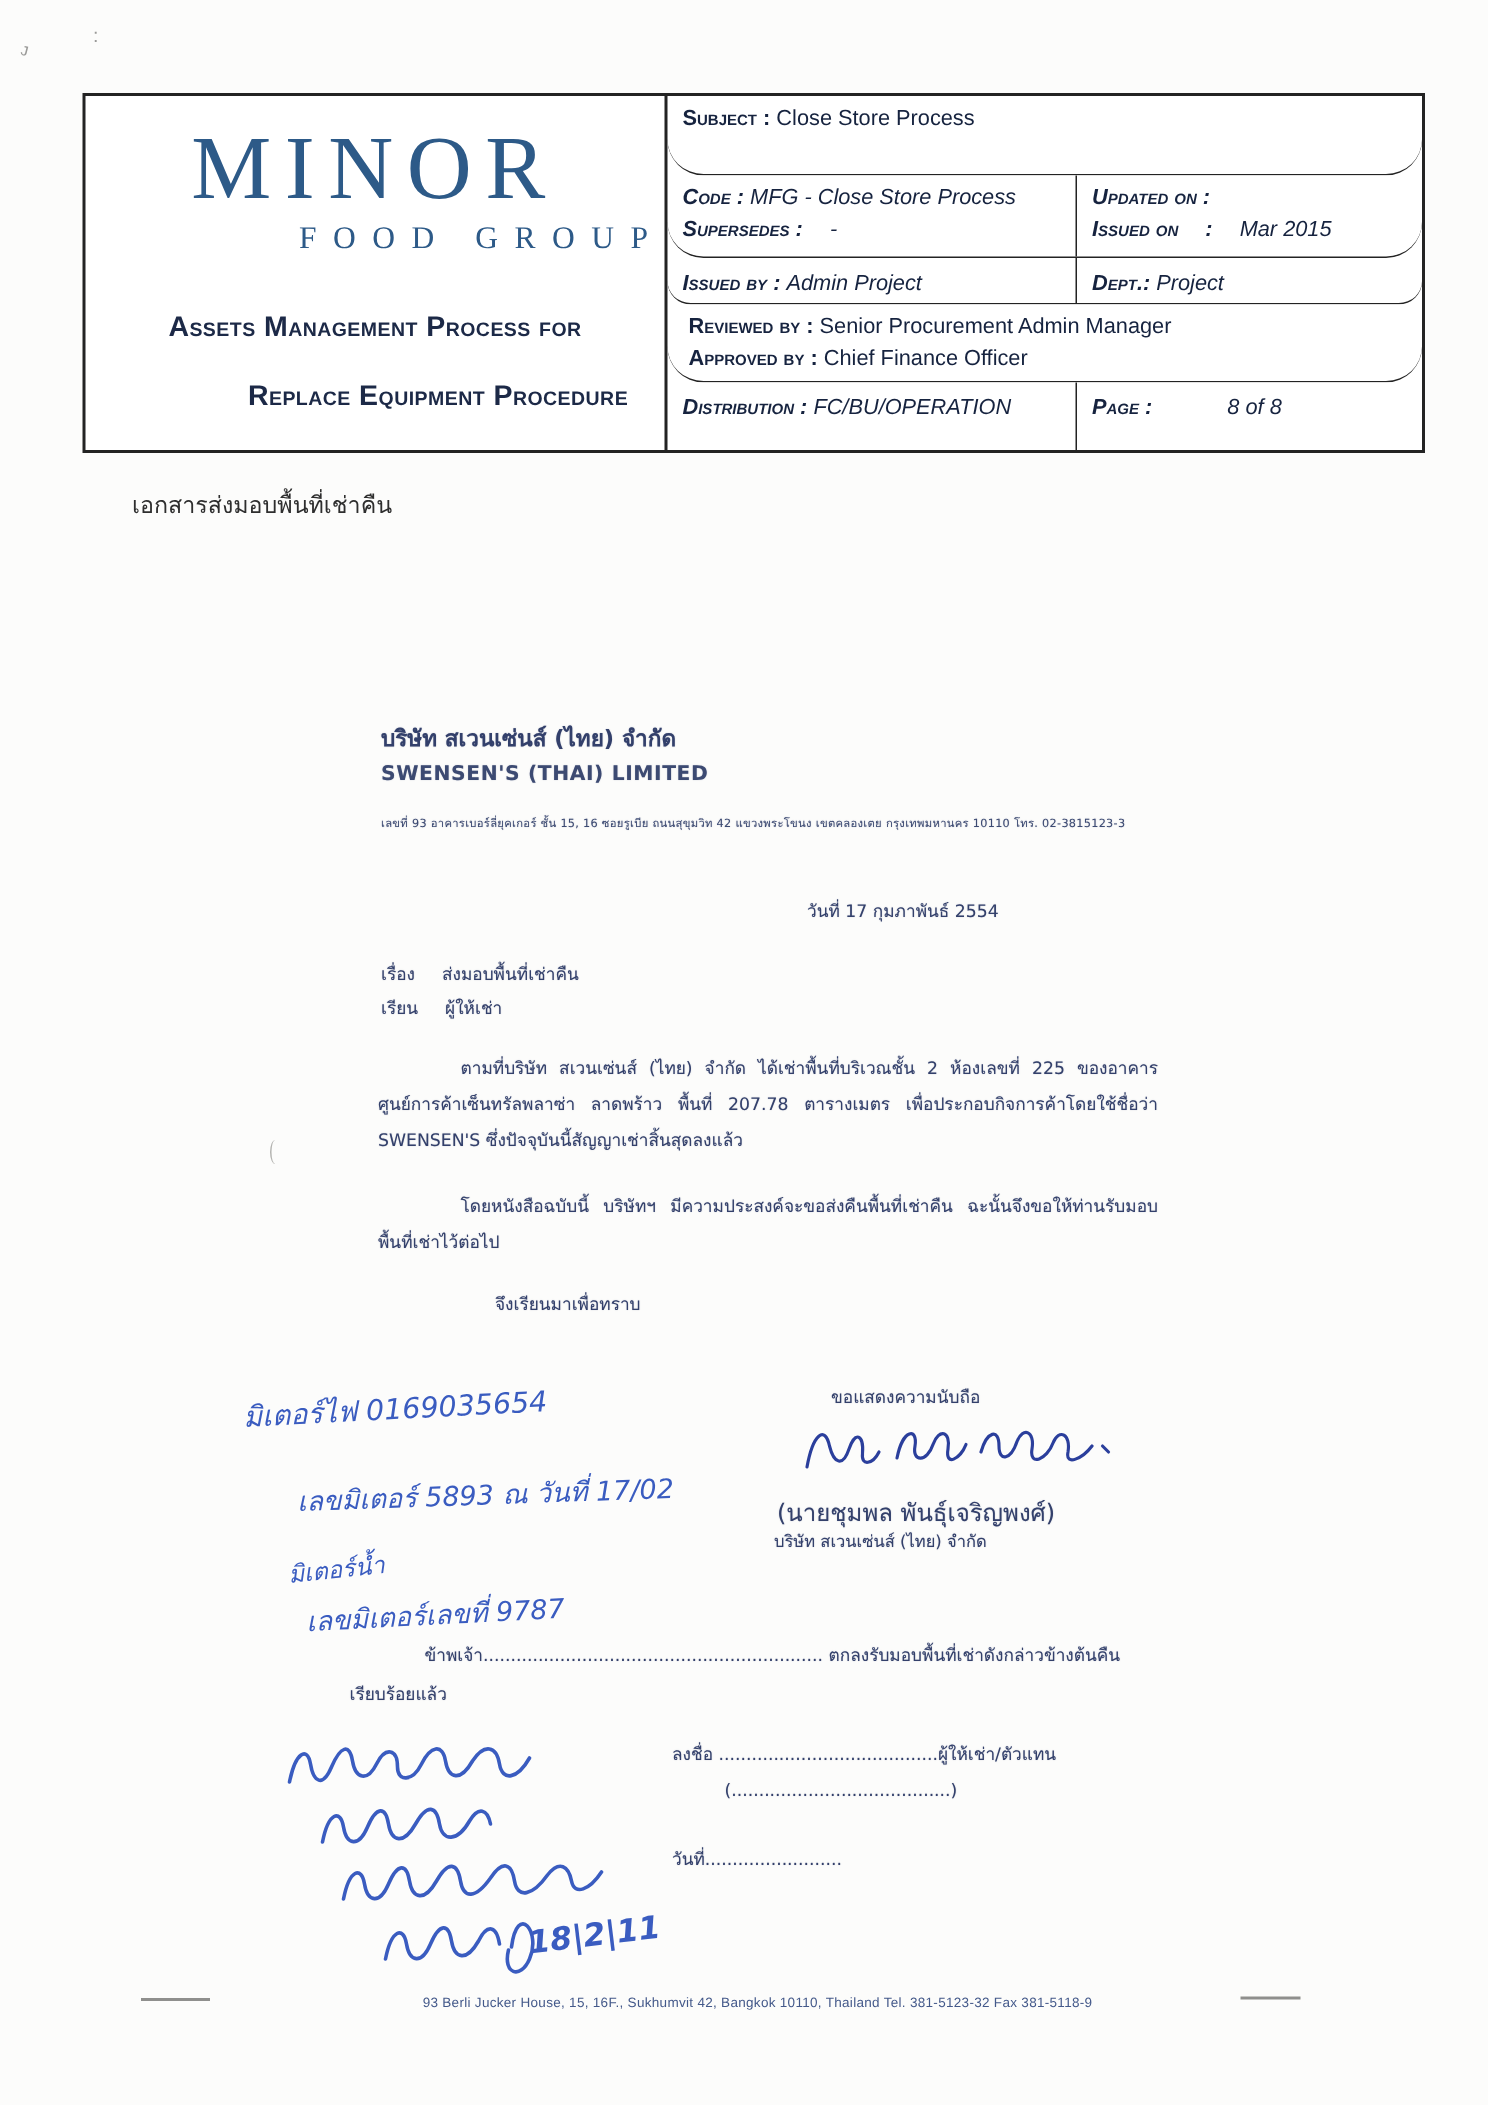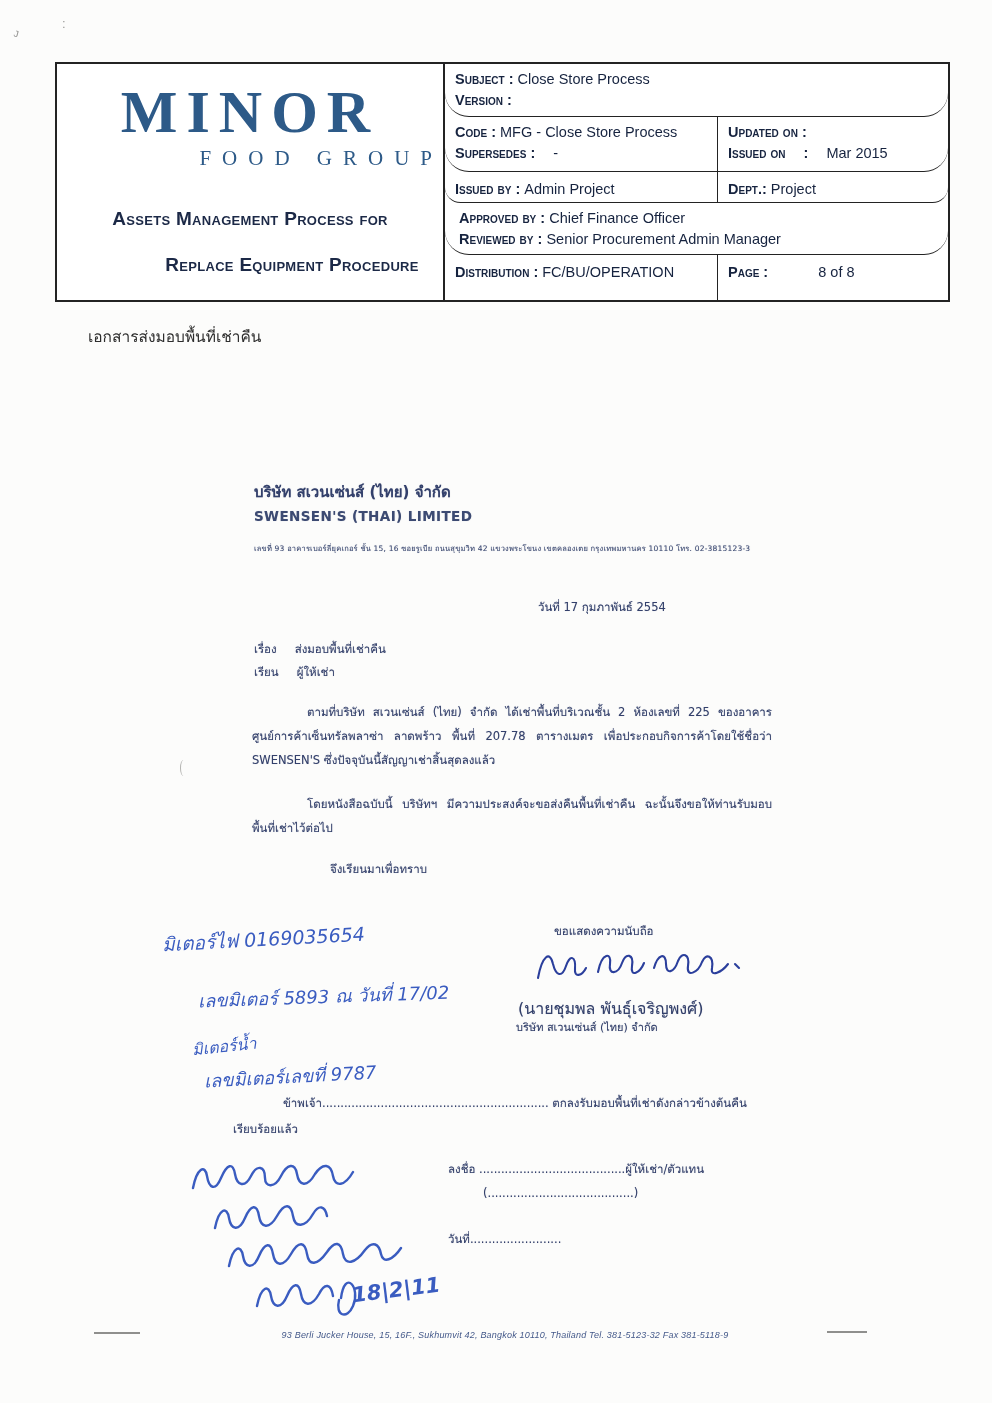--- a/index.html
+++ b/index.html
@@ -18,42 +18,42 @@
   .dash-r{left:827px;top:1331px;width:40px;}
 
   
   .hdr{
     position:absolute;left:55px;top:62px;width:891px;height:236px;
     border:2.6px solid #232323;background:#fff;
   }
   .hdr-left{position:absolute;left:0;top:0;width:386px;height:100%;}
   .brand{
     position:absolute;left:0;top:14px;width:100%;text-align:center;
-    font-family:"Liberation Serif",serif;font-size:60px;font-weight:700;
+    font-family:"Liberation Serif",serif;font-size:60px;font-weight:400;
     letter-spacing:9px;color:#2d5a88;
   }
   .brand-sub{
     position:absolute;left:0;top:82px;width:100%;text-align:right;
     font-family:"Liberation Serif",serif;font-size:21px;letter-spacing:11px;
     color:#2d5a88;font-weight:500;
   }
   .doc-title{
     position:absolute;left:0;width:100%;text-align:center;
     font-variant:small-caps;font-weight:700;font-size:19px;
     color:#1c2947;letter-spacing:.3px;
   }
   .t1{top:144px;}
   .t2{top:190px;padding-left:42px;}
   .hdr-right{
     position:absolute;left:386px;top:0;right:0;bottom:0;
     border-left:2px solid #232323;display:flex;flex-direction:column;
   }
   .hrow{border-bottom:1.6px solid #232323;box-sizing:border-box;padding:5px 10px;border-radius:24px;}
   .hrow:last-child{border-bottom:none;flex:1;}
-  .hrow.cols{display:flex;padding:0;}
+  .hrow.cols{display:flex;padding:0;font-style:italic;}
   .hcell{box-sizing:border-box;padding:5px 10px;}
   .hcell.cl{width:272px;}
   .hcell.cr{flex:1;border-left:1.6px solid #232323;}
   .r1{height:53px;}
   .r2{height:55px;}
   .r3{height:31px;}
   .r4{height:52px;padding-left:14px;}
   .fline{line-height:21px;font-size:14.5px;white-space:nowrap;}
   .r3 .fline,.r5 .fline{line-height:24px;}
   .lbl{font-variant:small-caps;font-weight:700;}
@@ -97,21 +97,21 @@
   .hw1{left:162px;top:924px;font-size:19px;transform:rotate(-3deg);}
   .hw2{left:198px;top:982px;font-size:18px;transform:rotate(-2deg);}
   .hw3{left:192px;top:1034px;font-size:16px;transform:rotate(-6deg);}
   .hw4{left:204px;top:1062px;font-size:18px;transform:rotate(-3deg);}
   .hw-date{left:352px;top:1278px;font-size:21px;transform:rotate(-7deg);font-weight:600;}
   .sig-svg{position:absolute;left:532px;top:942px;}
   .scrawl-svg{position:absolute;left:185px;top:1148px;}
 
   
   .footer{position:absolute;left:190px;top:1330px;width:630px;text-align:center;
-    font-size:9px;color:#44598a;letter-spacing:.2px;font-style:italic;}
+    font-size:9px;color:#44598a;letter-spacing:.2px;}
 </style>
 </head>
 <body>
 
 <div class="page">
 
   <span class="artifact a1">ᴊ</span>
   <span class="artifact a2">:</span>
   <span class="artifact a3"></span>
   <span class="dash dash-l"></span>
@@ -123,24 +123,20 @@
       <div class="brand-sub">FOOD GROUP</div>
       <div class="doc-title t1">Assets Management Process for</div>
       <div class="doc-title t2">Replace Equipment Procedure</div>
     </div>
     <div class="hdr-right">
       <div class="hrow r1">
         <div class="fline">
           <span class="lbl">Subject :</span>
           <span class="val">Close Store Process</span>
         </div>
-        <div class="fline">
-          <span class="lbl">Version :</span>
-          <span class="val"></span>
-        </div>
       </div>
       <div class="hrow cols r2">
         <div class="hcell cl">
           <div class="fline">
             <span class="lbl">Code :</span>
             <span class="val">MFG - Close Store Process</span>
           </div>
           <div class="fline">
             <span class="lbl">Supersedes :</span>
             <span class="val gap-l">-</span>
@@ -167,26 +163,26 @@
         </div>
         <div class="hcell cr">
           <div class="fline">
             <span class="lbl">Dept.:</span>
             <span class="val">Project</span>
           </div>
         </div>
       </div>
       <div class="hrow r4">
         <div class="fline">
+          <span class="lbl">Reviewed by :</span>
+          <span class="val">Senior Procurement Admin Manager</span>
+        </div>
+        <div class="fline">
           <span class="lbl">Approved by :</span>
           <span class="val">Chief Finance Officer</span>
-        </div>
-        <div class="fline">
-          <span class="lbl">Reviewed by :</span>
-          <span class="val">Senior Procurement Admin Manager</span>
         </div>
       </div>
       <div class="hrow cols r5">
         <div class="hcell cl">
           <div class="fline">
             <span class="lbl">Distribution :</span>
             <span class="val">FC/BU/OPERATION</span>
           </div>
         </div>
         <div class="hcell cr">

